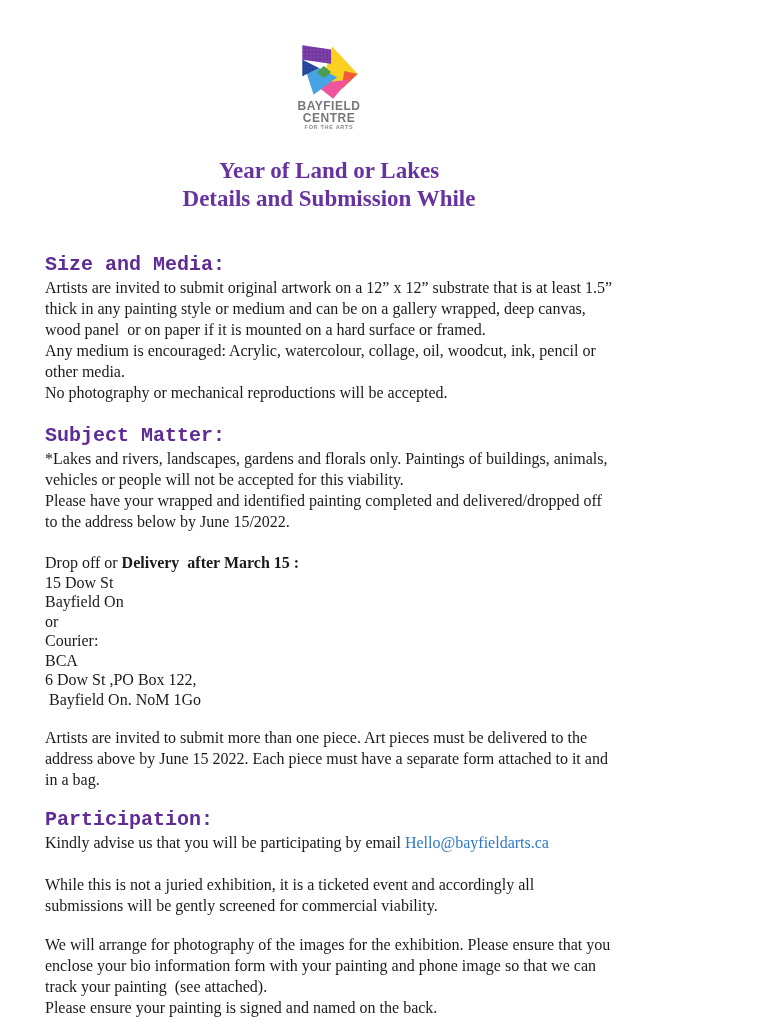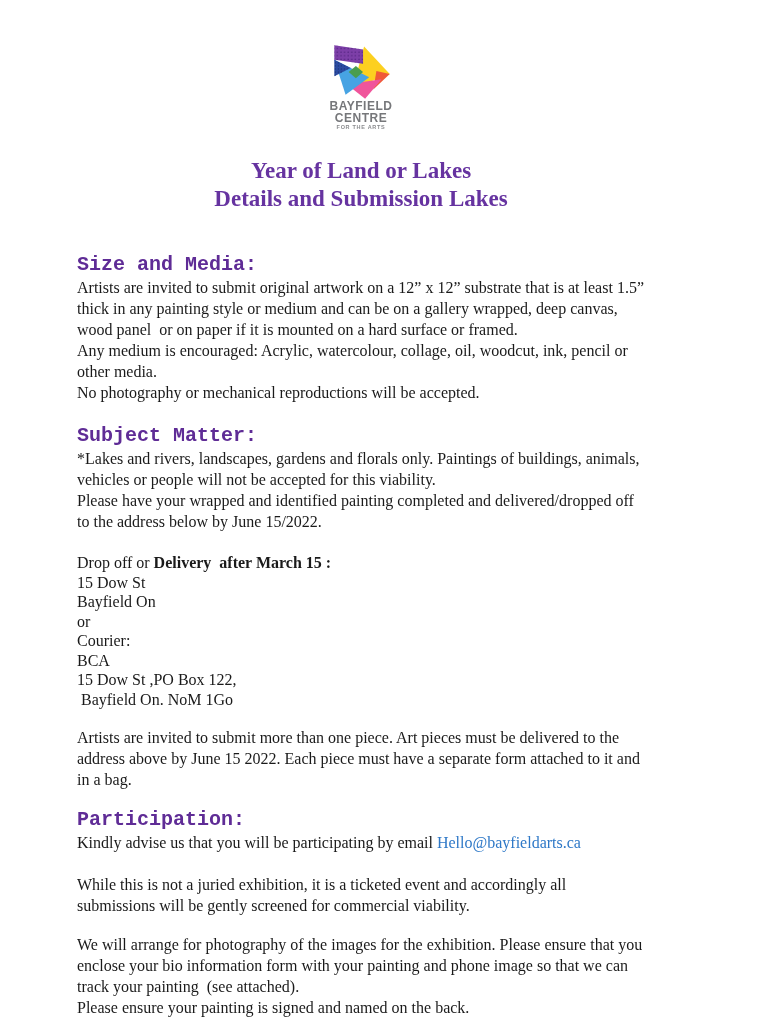--- a/index.html
+++ b/index.html
@@ -8,21 +8,20 @@
     height: 1024px;
     font-family: "Liberation Serif", "DejaVu Serif", serif;
     color: #1a1a1a;
     overflow: hidden;
   }
   .page {
     box-sizing: border-box;
     width: 658px;
     height: 1024px;
     padding: 40px 45px 0 45px;
-    margin-left: 32px;
   }
   
   .logo-block { text-align: center; margin: 0 auto; }
   .logo-mark { display: block; margin: 0 auto; }
   .logo-name {
     font-family: "Liberation Sans", sans-serif;
     font-weight: bold;
     color: #76777a;
     font-size: 12px;
     line-height: 12px;
@@ -101,21 +100,21 @@
       <polygon points="12,5 40,9 40,23 12,19" fill="url(#dotsP)"></polygon>
       <polygon points="33,25 40,31 33,37 26,31" fill="#4a9d4e"></polygon>
     </svg>
     <div class="logo-name">BAYFIELD</div>
     <div class="logo-name">CENTRE</div>
     <div class="logo-tagline">FOR THE ARTS</div>
   </div>
 
   <div class="doc-title">
     <div>Year of Land or Lakes</div>
-    <div>Details and Submission Lakes</div>
+    <div>Details and Submission While</div>
   </div>
 
   <section class="sec-size">
     <h2>Size and Media:</h2>
     <p class="keep-ws">Artists are invited to submit original artwork on a 12” x 12” substrate that is at least 1.5” thick in any painting style or medium and can be on a gallery wrapped, deep canvas, wood panel  or on paper if it is mounted on a hard surface or framed.</p>
     <p>Any medium is encouraged: Acrylic, watercolour, collage, oil, woodcut, ink, pencil or other media.</p>
     <p>No photography or mechanical reproductions will be accepted.</p>
   </section>
 
   <section class="sec-subj">
@@ -127,21 +126,21 @@
   <section class="sec-subm">
     <div class="addr">
       <div class="line">
         <span class="keep-ws">Drop off or </span><b class="keep-ws">Delivery  after March 15 :</b>
       </div>
       <div class="line keep-ws">15 Dow St</div>
       <div class="line keep-ws">Bayfield On</div>
       <div class="line keep-ws">or</div>
       <div class="line keep-ws">Courier:</div>
       <div class="line keep-ws">BCA</div>
-      <div class="line keep-ws">15 Dow St ,PO Box 122,</div>
+      <div class="line keep-ws">6 Dow St ,PO Box 122,</div>
       <div class="line keep-ws"> Bayfield On. NoM 1Go</div>
     </div>
     <p class="para-multi">Artists are invited to submit more than one piece. Art pieces must be delivered to the address above by June 15 2022. Each piece must have a separate form attached to it and in a bag.</p>
   </section>
 
   <section class="sec-part">
     <h2>Participation:</h2>
     <p>
       <span>Kindly advise us that you will be participating by email </span><a class="email-link">Hello@bayfieldarts.ca</a>
     </p>

